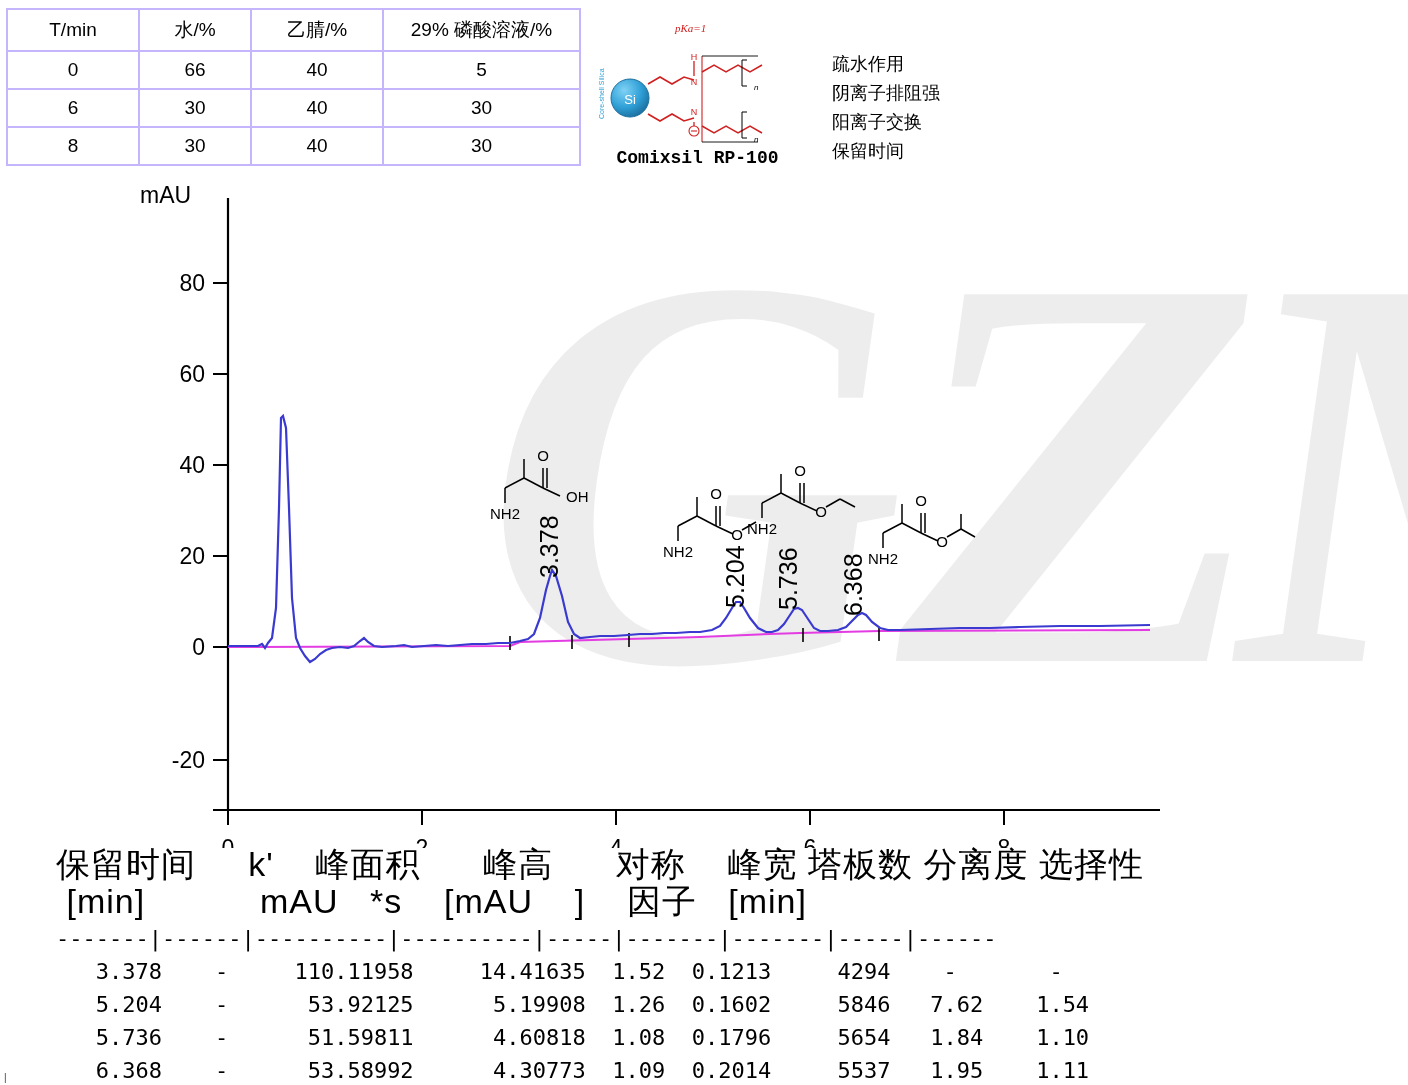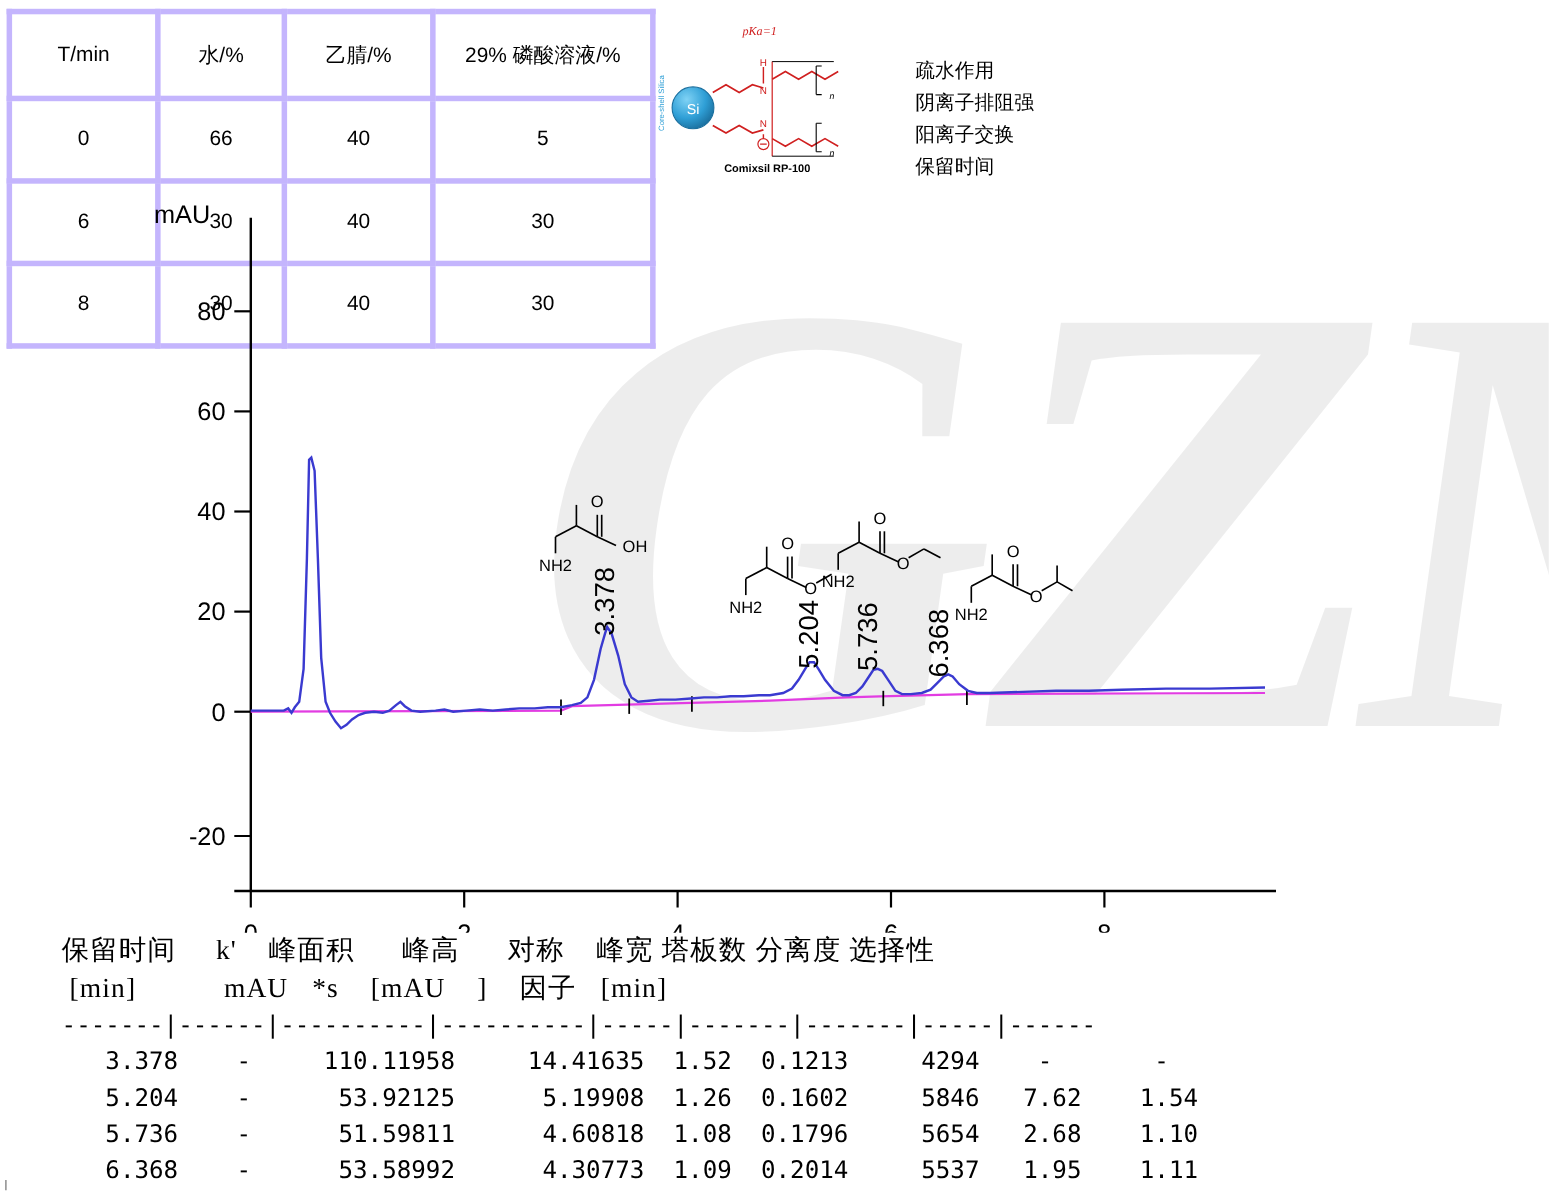--- a/index.html
+++ b/index.html
@@ -40,22 +40,22 @@
   
   #gradient-table {
     position: absolute;
     left: 6px;
     top: 8px;
     border-collapse: collapse;
     font-size: 19px;
     font-family: "Liberation Sans", sans-serif;
   }
   #gradient-table th, #gradient-table td {
-    border: 5px solid #c4b5fd;
-    padding: 24px 10px;
+    border: 2px solid #c4b5fd;
+    padding: 7px 10px;
     text-align: center;
     font-weight: normal;
   }
   #gradient-table th:nth-child(1), #gradient-table td:nth-child(1) { width: 110px; }
   #gradient-table th:nth-child(2), #gradient-table td:nth-child(2) { width: 90px; }
   #gradient-table th:nth-child(3), #gradient-table td:nth-child(3) { width: 110px; }
   #gradient-table th:nth-child(4), #gradient-table td:nth-child(4) { width: 175px; }
 
   
   #column-diagram {
@@ -64,23 +64,23 @@
     top: 14px;
     width: 215px;
     height: 155px;
   }
   #column-caption {
     position: absolute;
     left: 590px;
     top: 148px;
     width: 215px;
     text-align: center;
-    font-size: 10px;
+    font-size: 18px;
     font-weight: bold;
-    font-family: Liberation Sans, sans-serif;
+    font-family: Liberation Mono, monospace;
   }
 
   
   #interaction-list {
     position: absolute;
     left: 832px;
     top: 50px;
     font-size: 18px;
     line-height: 29px;
     font-family: "Liberation Sans", sans-serif;
@@ -102,22 +102,22 @@
     position: absolute;
     left: 56px;
     top: 848px;
     font-family: "DejaVu Sans Mono", monospace;
     font-size: 22px;
     line-height: 33px;
     white-space: pre;
     z-index: 6;
   }
   #results .hdr {
-    font-family: Liberation Serif, serif;
-    font-size: 25px;
+    font-family: Liberation Sans, sans-serif;
+    font-size: 34px;
     letter-spacing: 1px;
   }
   #results .hdr2 {
     font-family: "DejaVu Sans Mono", monospace;
     font-size: 22px;
   }
   .tiny-mark {
     position: absolute;
     left: 4px;
     top: 1072px;
@@ -352,16 +352,16 @@
   <text x="921" y="328" font-size="15" text-anchor="middle" font-family="'Liberation Sans',sans-serif">O</text>
   <text x="942" y="369" font-size="15" text-anchor="middle" font-family="'Liberation Sans',sans-serif">O</text>
   <text x="883" y="386" font-size="15" text-anchor="middle" font-family="'Liberation Sans',sans-serif">NH2</text>
 </svg>
 
 <div id="results"><span class="hdr">保留时间     k'    峰面积      峰高      对称    峰宽 塔板数 分离度 选择性</span>
 <span class="hdr"> [min]           mAU   *s    [mAU    ]    因子   [min]</span>
 <span class="hdr2">-------|------|----------|----------|-----|-------|-------|-----|------</span>
 <span>   3.378    -     110.11958     14.41635  1.52  0.1213     4294    -       -</span>
 <span>   5.204    -      53.92125      5.19908  1.26  0.1602     5846   7.62    1.54</span>
-<span>   5.736    -      51.59811      4.60818  1.08  0.1796     5654   2.68    1.10</span>
+<span>   5.736    -      51.59811      4.60818  1.08  0.1796     5654   1.84    1.10</span>
 <span>   6.368    -      53.58992      4.30773  1.09  0.2014     5537   1.95    1.11</span></div>
 
 <div class="tiny-mark">|</div>
 
 </body></html>

